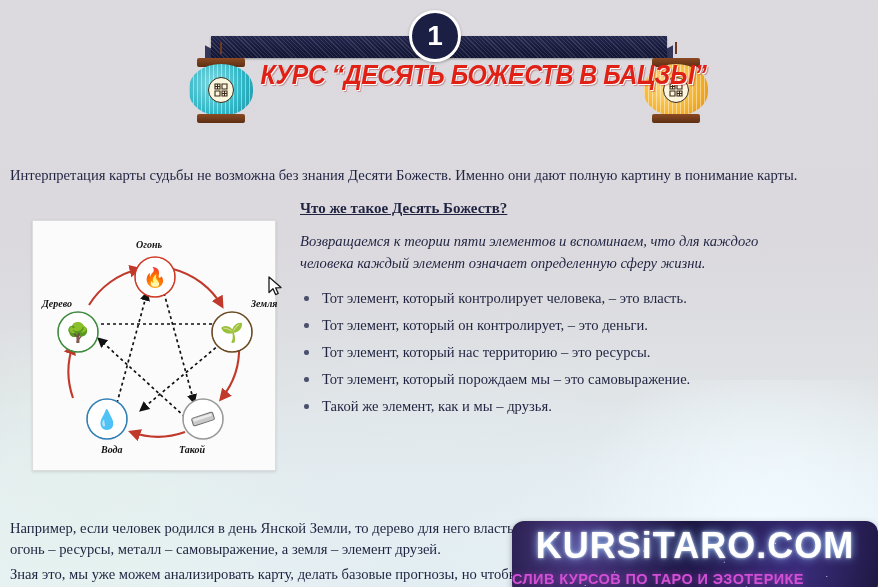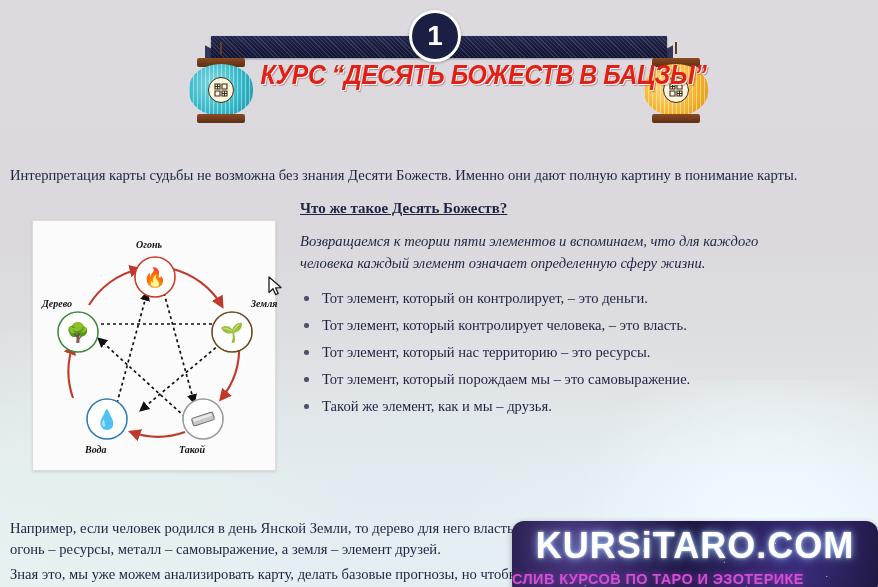--- a/index.html
+++ b/index.html
@@ -292,37 +292,37 @@
         <rect x="3.5" y="6.2" width="19" height="2.6" fill="#ececec"></rect>
       </g>
     </svg>
   </div>
   <div class="el-icon" style="left:55px;   top:179px;">💧</div>
   <div class="el-icon" style="left:26px;   top:92px;">🌳</div>
 
   <div class="el-label" style="left:103px; top:18px;">Огонь</div>
   <div class="el-label" style="left:198px; top:77px;margin-left:20px;">Земля</div>
   <div class="el-label" style="left:146px; top:223px;">Такой</div>
-  <div class="el-label" style="left:52px;  top:223px;">Вода</div>
+  <div class="el-label" style="left:68px;  top:223px;">Вода</div>
   <div class="el-label" style="left:9px;   top:77px;">Дерево</div>
 </div>
 
 <div id="right-col">
   <h3 id="subheading">Что же такое Десять Божеств?</h3>
 
   <p id="lead-para">Возвращаемся к теории пяти элементов и вспоминаем, что для каждого человека каждый элемент означает определенную сферу жизни.</p>
 
   <ul id="bullet-list">
     <li>
       <span class="dot"></span>
+      <span>Тот элемент, который контролирует человека, – это власть.</span>
+    </li>
+    <li>
+      <span class="dot"></span>
       <span>Тот элемент, который он контролирует, – это деньги.</span>
-    </li>
-    <li>
-      <span class="dot"></span>
-      <span>Тот элемент, который контролирует человека, – это власть.</span>
     </li>
     <li>
       <span class="dot"></span>
       <span>Тот элемент, который нас территорию – это ресурсы.</span>
     </li>
     <li>
       <span class="dot"></span>
       <span>Тот элемент, который порождаем мы – это самовыражение.</span>
     </li>
     <li>

